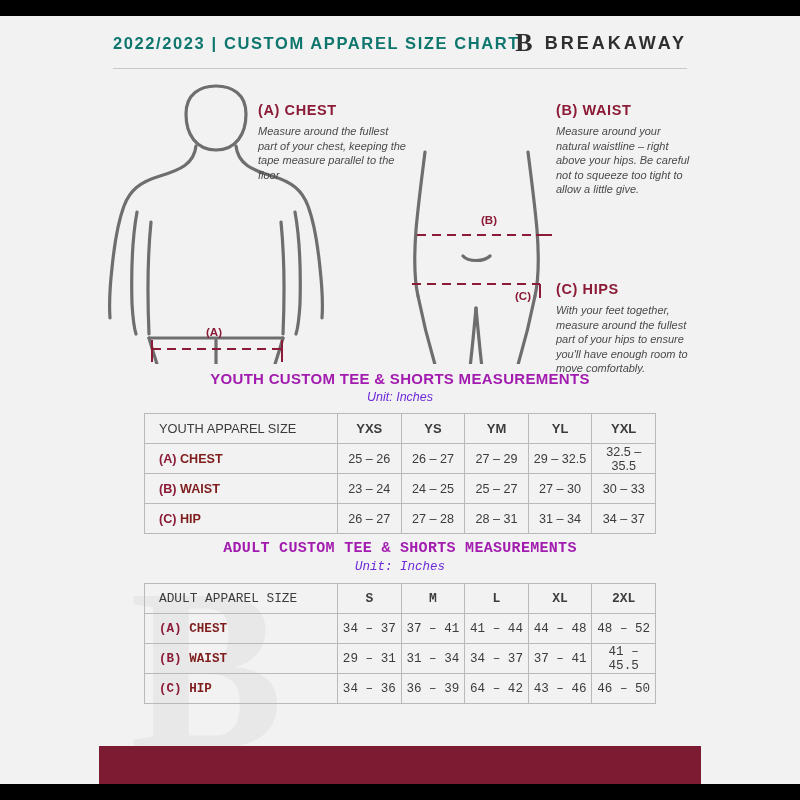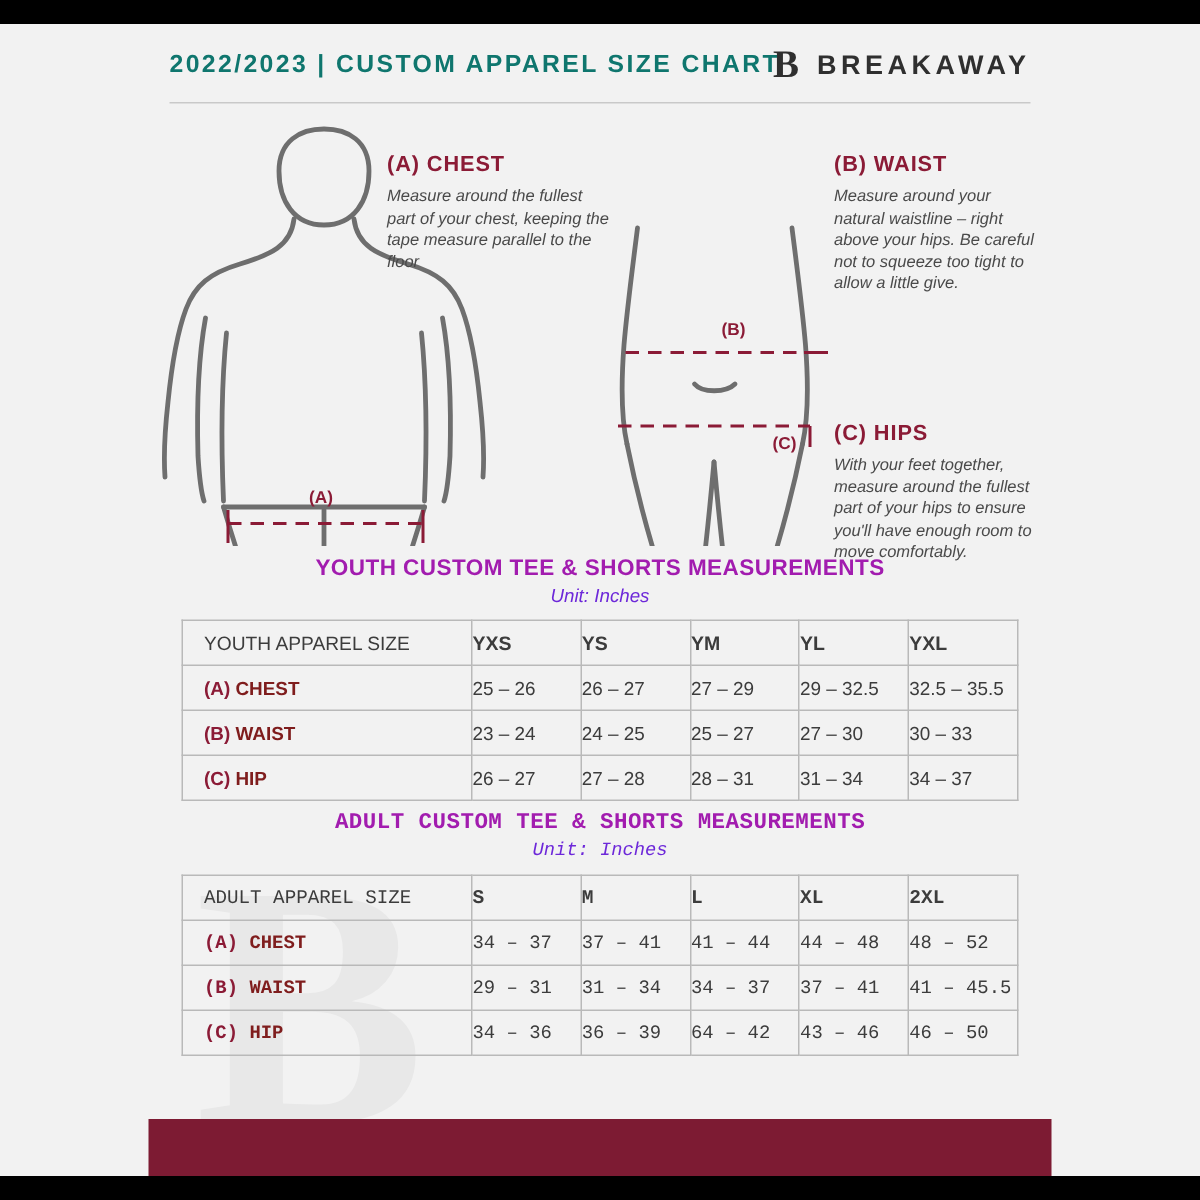--- a/index.html
+++ b/index.html
@@ -134,28 +134,28 @@
   .table-unit {
     text-align: center;
     font-size: 12.5px;
     font-style: italic;
     color: #6d28d9;
     margin: 3px 0 9px 0;
   }
   table.size {
     border-collapse: collapse;
     margin: 0 auto;
-    width: 558px;
+    width: 512px;
     table-layout: fixed;
   }
   table.size td, table.size th {
     border: 1px solid #b9b9b9;
     height: 29px;
     padding: 0;
-    text-align: left;
+    text-align: center;
     font-size: 12.6px;
     color: #3c3c3c;
     font-weight: normal;
   }
   table.size th.rowhead, table.size td.rowhead {
     text-align: left;
     padding-left: 14px;
     width: 178px;
   }
   table.size thead th {

